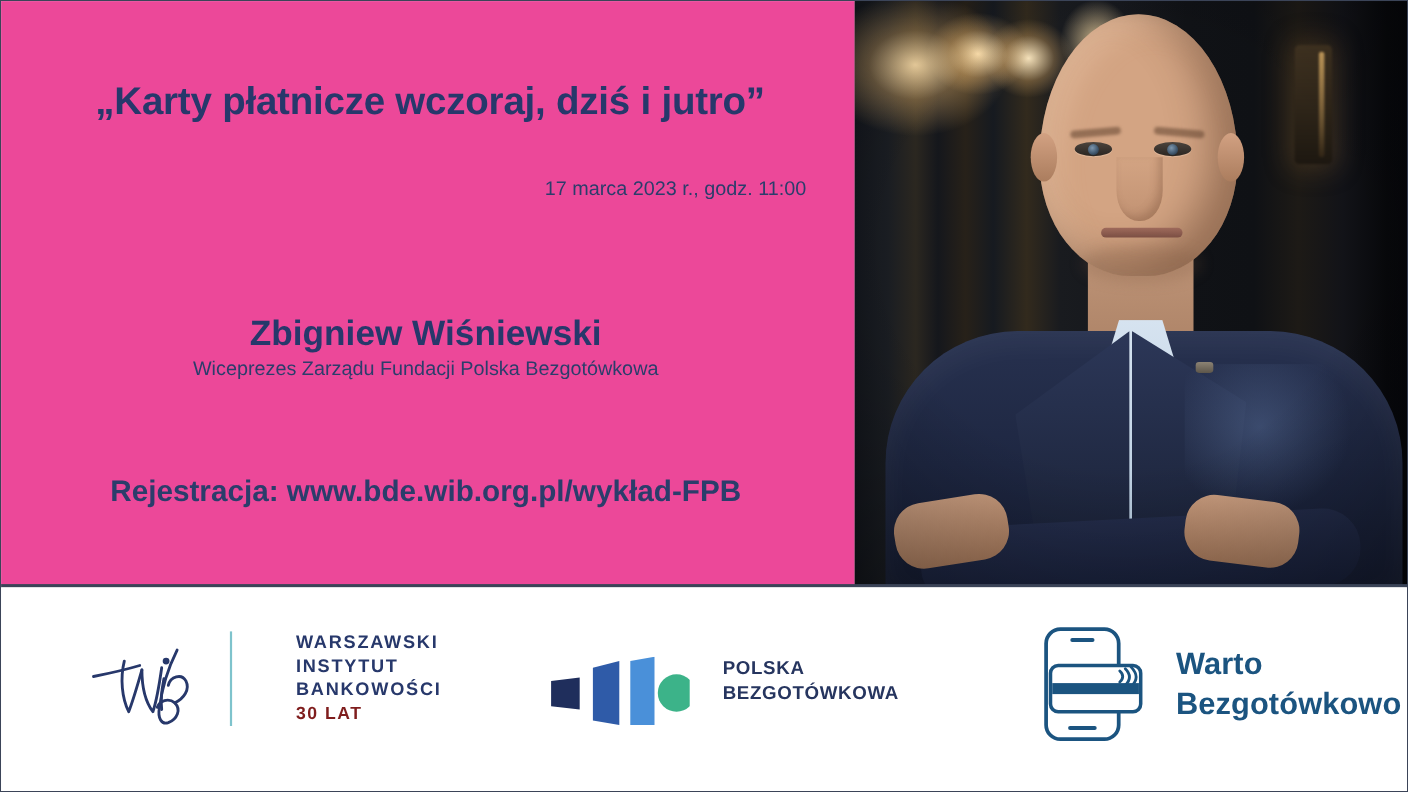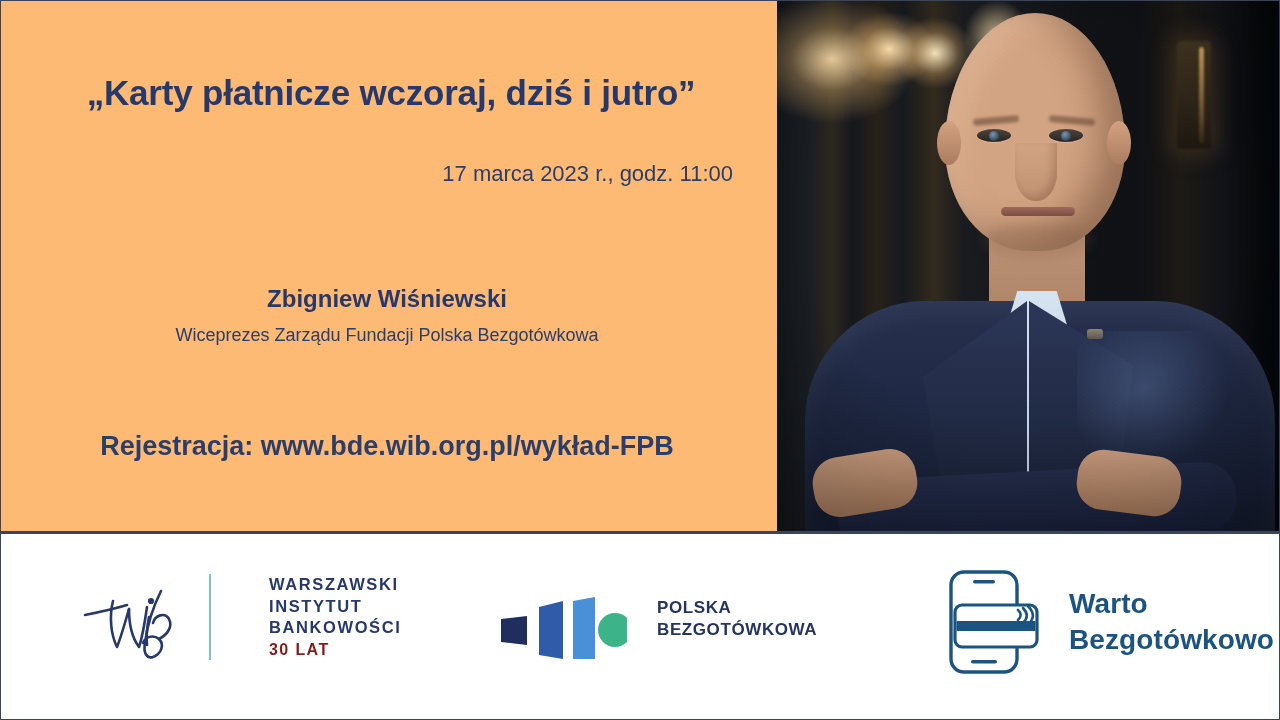--- a/index.html
+++ b/index.html
@@ -17,39 +17,39 @@
     background:#ffffff;
     overflow:hidden;
   }
 
   
   .top{
     position:absolute;left:0;top:0;width:1280px;height:531px;
   }
   .text-pane{
     position:absolute;left:0;top:0;width:776px;height:531px;
-    background:#fdba74;
+    background:#ec4899;
   }
   .title{
     position:absolute;left:40px;top:72px;width:700px;
     text-align:center;
     font-size:35px;font-weight:700;letter-spacing:-0.2px;
     color:#27386b;
     line-height:1.15;
   }
   .date{
     position:absolute;left:40px;top:160px;width:692px;
     text-align:right;
-    font-size:22px;font-weight:400;
+    font-size:18px;font-weight:400;
     color:#2b3d6b;
   }
   .speaker-name{
     position:absolute;left:40px;top:284px;width:692px;
     text-align:center;
-    font-size:24px;font-weight:700;
+    font-size:32px;font-weight:700;
     color:#27386b;
   }
   .speaker-role{
     position:absolute;left:40px;top:324px;width:692px;
     text-align:center;
     font-size:18px;font-weight:400;
     color:#2b3d6b;
   }
   .registration{
     position:absolute;left:40px;top:430px;width:692px;

